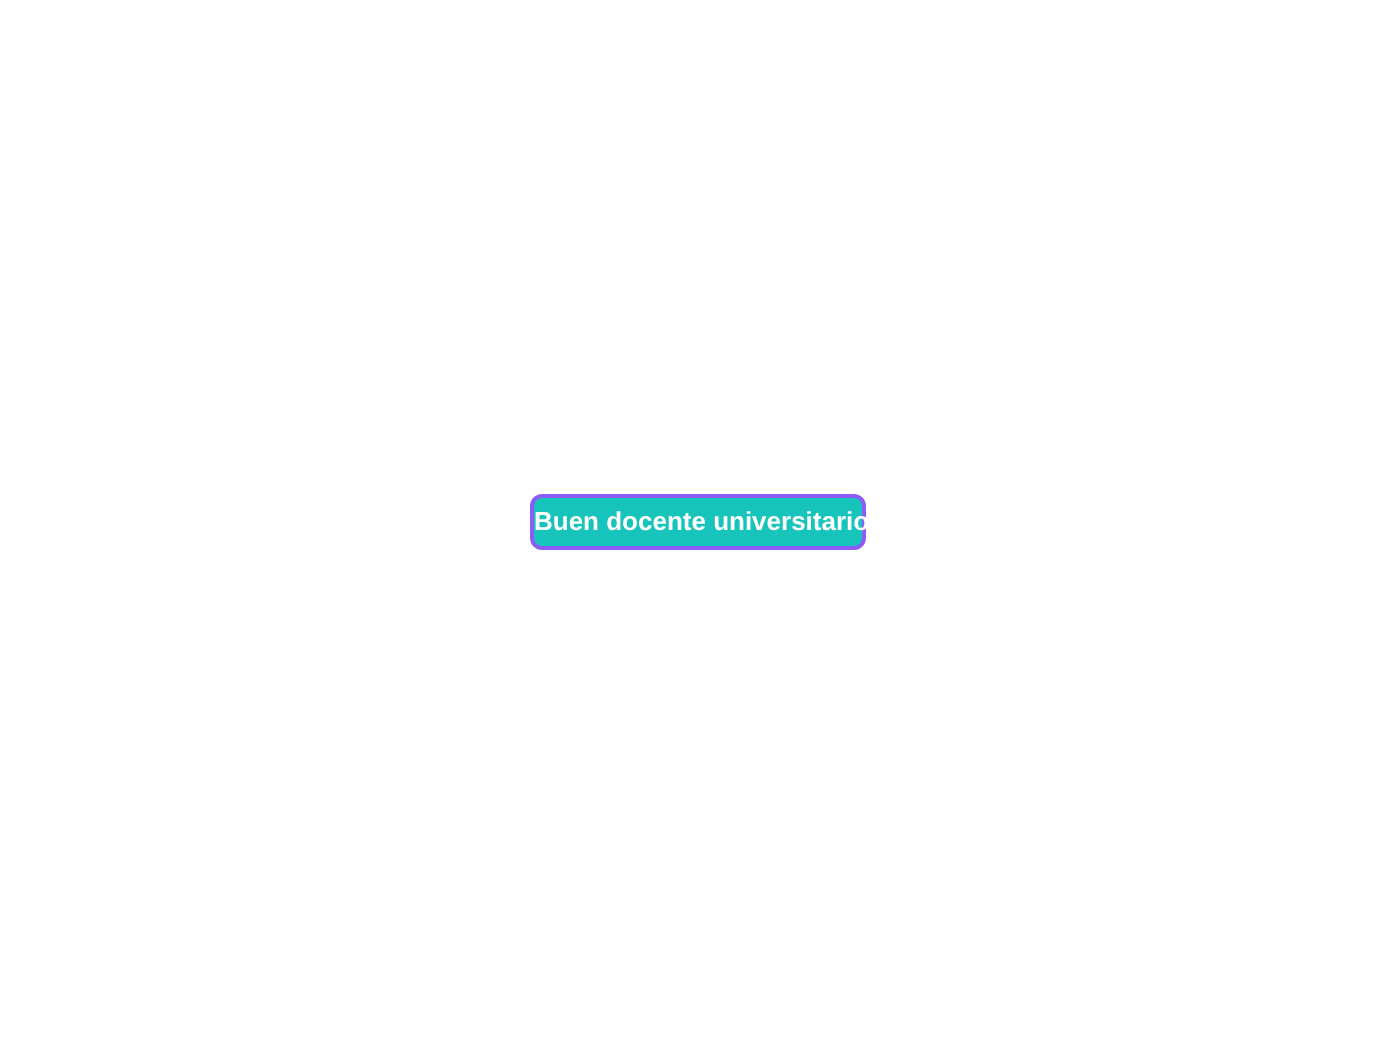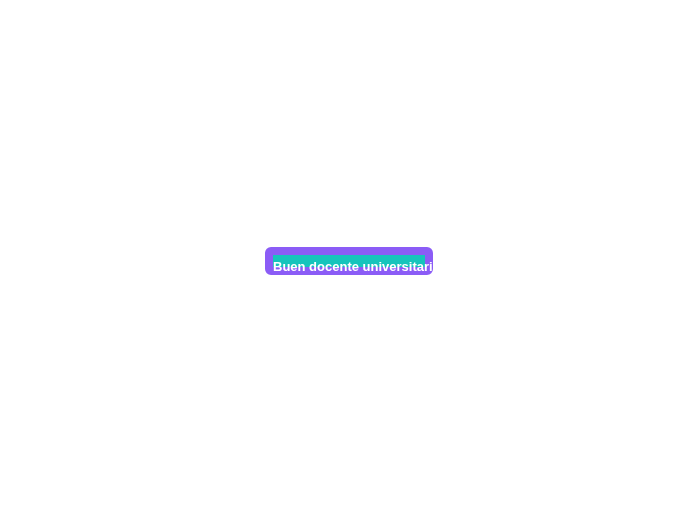--- a/index.html
+++ b/index.html
@@ -1,21 +1,21 @@
 <!DOCTYPE html>
 <html><head>
 <meta charset="utf-8">
 <style>
   html,body{margin:0;padding:0;}
   body{width:696px;height:520px;background:#ffffff;overflow:hidden;
        font-family:"Liberation Sans",sans-serif;}
   #stage{position:relative;width:696px;height:520px;overflow:hidden;}
   .node{position:absolute;white-space:nowrap;}
   .root{left:265px;top:247px;width:168px;height:28px;background:#16C4BC;
-        border:8px solid #8b5cf6;border-radius:6px;box-sizing:border-box;
+        border:2px solid #8b5cf6;border-radius:6px;box-sizing:border-box;
         color:#fff;font-weight:bold;font-size:13px;text-align:center;line-height:24px;}
 </style>
 </head>
 <body>
 
 <div id="stage">
   <div class="node root">Buen docente universitario</div>
 </div>
 
 </body></html>

